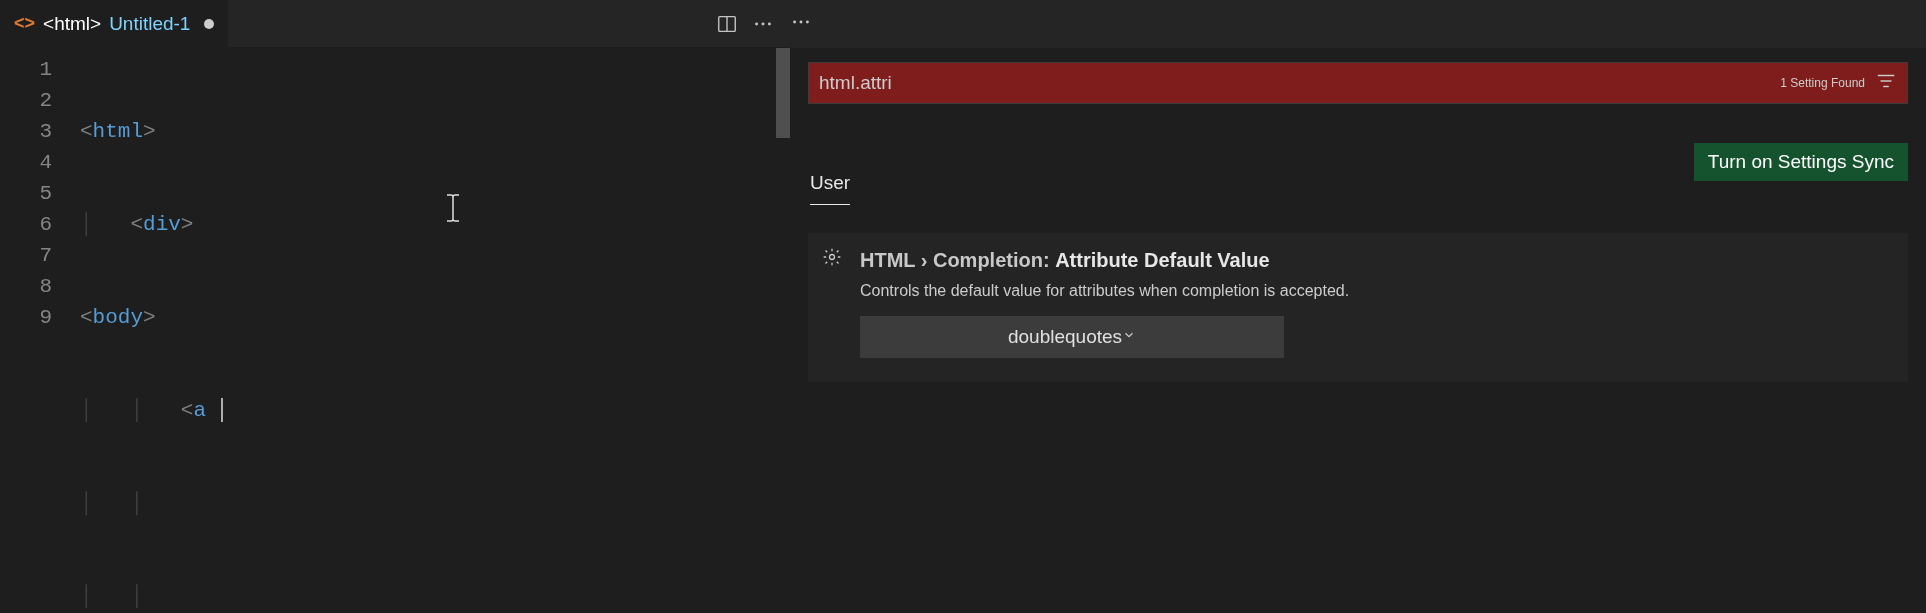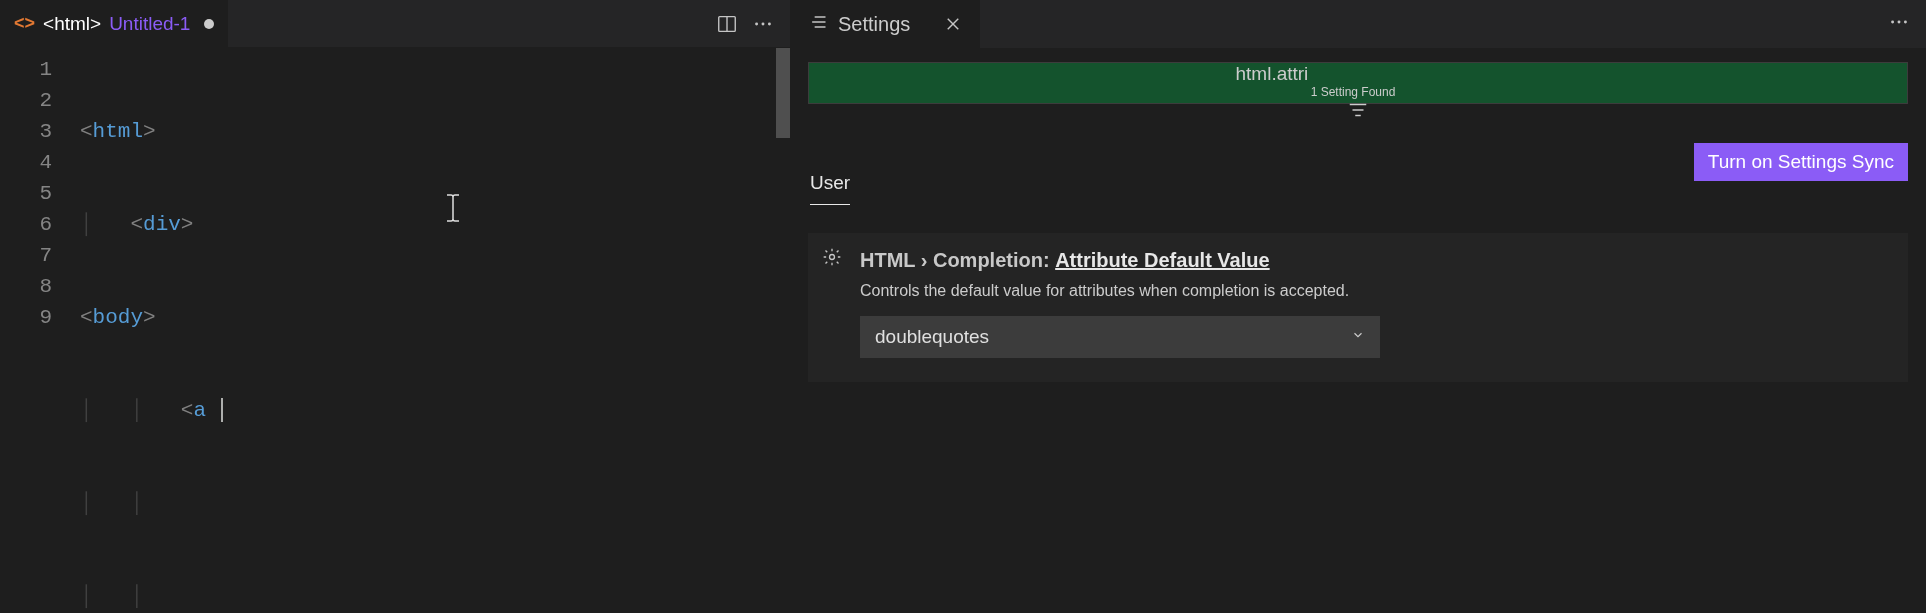--- a/index.html
+++ b/index.html
@@ -43,21 +43,21 @@
       display: flex;
       align-items: center;
       gap: 8px;
       padding: 0 14px;
       height: 48px;
       background: #1e1e1e;
       font-size: 19px;
     }
     .file-icon { color: #e37933; font-size: 18px; font-weight: bold; }
     .tab-label-strong { color: #ffffff; }
-    .tab-label-dim { color: #8b5cf6; }
+    .tab-label-dim { color: #7dd3fc; }
     .dirty-dot {
       width: 10px; height: 10px; border-radius: 50%;
       background: #cccccc; margin-left: 6px;
     }
     .icon-btn {
       color: #c5c5c5;
       cursor: pointer;
       display: inline-flex;
       align-items: center;
     }
@@ -125,25 +125,24 @@
       height: 48px;
       background: #1e1e1e;
       font-size: 20px;
     }
     .settings-content {
       padding: 14px 18px 0 18px;
     }
     .search-row {
       display: flex;
       align-items: center;
-      background: #14532d;
+      background: #7f1d1d;
       border: 1px solid #3c3c3c;
       height: 42px;
       padding: 0 10px;
-      flex-direction: column;
     }
     .search-input {
       flex: 1;
       background: transparent;
       border: none;
       color: #cccccc;
       font-size: 19px;
       outline: none;
     }
     .search-meta {
@@ -163,21 +162,21 @@
     }
     .scope-tab {
       font-size: 19px;
       color: #e8e8e8;
       padding: 6px 0 10px 0;
       border-bottom: 1px solid #e8e8e8;
       margin-left: 2px;
       margin-top: 48px;
     }
     .sync-btn {
-      background: #8b5cf6;
+      background: #14532d;
       color: #ffffff;
       padding: 8px 14px;
       font-size: 19px;
       border: none;
       cursor: pointer;
     }
     .setting-item {
       margin-top: 28px;
       background: #252526cc;
       padding: 16px 18px 24px 50px;
@@ -188,35 +187,35 @@
       position: absolute;
       left: 12px; top: 14px;
       color: #c5c5c5;
       cursor: pointer;
     }
     .setting-title {
       color: #e7e7e7;
       font-size: 20px;
     }
     .setting-title .crumb { color: #c8c8c8; font-weight: bold; }
-    .setting-title .strong { color: #e7e7e7; font-weight: 600; text-decoration: underline; }
+    .setting-title .strong { color: #e7e7e7; font-weight: 600; }
     .setting-desc {
       color: #cccccc;
       font-size: 16px;
       margin-top: 10px;
     }
     .dropdown {
       margin-top: 16px;
       background: #3c3c3c;
       border: 1px solid #3c3c3c;
-      width: 520px;
+      width: 424px;
       height: 42px;
       display: flex;
       align-items: center;
-      justify-content: space-between;
+      justify-content: center;
       padding: 0 14px;
       font-size: 19px;
       color: #e0e0e0;
       cursor: pointer;
     }
     .chevron {
       font-size: 16px;
       color: #cccccc;
     }
   </style>
@@ -275,36 +274,20 @@
             <path d="M3 2 H7 M11 2 H15 M9 2 V28 M3 28 H7 M11 28 H15 M7 2 Q9 2 9 4 M11 2 Q9 2 9 4 M7 28 Q9 28 9 26 M11 28 Q9 28 9 26"></path>
           </svg>
       </div>
     </div>
   </div>
   <div class="scrollbar"></div>
 </div>
 
 <div class="settings-pane">
   <div class="settings-tab-bar">
-    <div class="settings-tab">
-      <span>
-        <svg width="20" height="20" viewBox="0 0 24 24" stroke="#c5c5c5" stroke-width="1.8" fill="none">
-            <line x1="8" y1="6" x2="21" y2="6"></line>
-            <line x1="5" y1="12" x2="21" y2="12"></line>
-            <line x1="8" y1="18" x2="21" y2="18"></line>
-          </svg>
-      </span>
-      <span>Settings</span>
-      <span class="icon-btn" style="margin-left:24px">
-        <svg width="18" height="18" viewBox="0 0 24 24" stroke="#c5c5c5" stroke-width="1.8">
-            <line x1="5" y1="5" x2="19" y2="19"></line>
-            <line x1="19" y1="5" x2="5" y2="19"></line>
-          </svg>
-      </span>
-    </div>
     <div style="padding-right:16px">
       <span class="icon-btn">
         <svg width="22" height="22" viewBox="0 0 24 24" fill="#c5c5c5">
             <circle cx="5" cy="12" r="1.6"></circle>
             <circle cx="12" cy="12" r="1.6"></circle>
             <circle cx="19" cy="12" r="1.6"></circle>
           </svg>
       </span>
     </div>
   </div>

